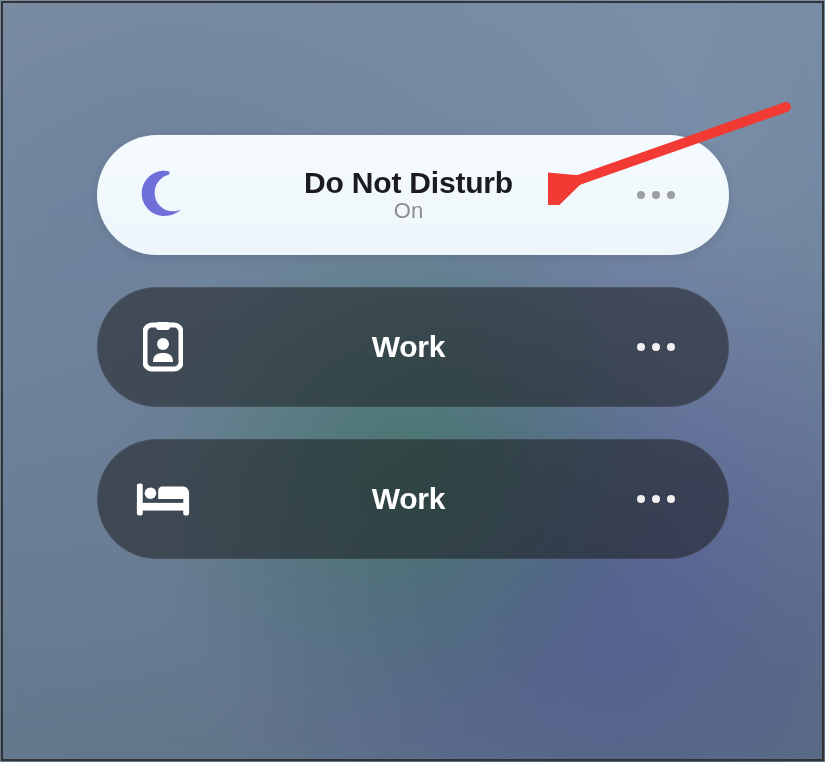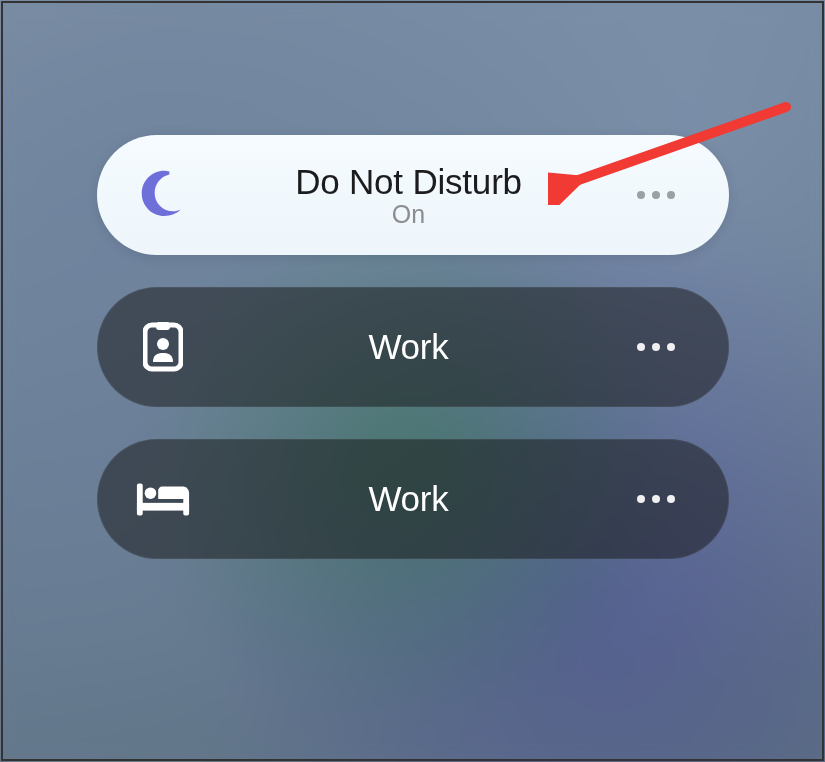--- a/index.html
+++ b/index.html
@@ -68,28 +68,28 @@
     }
     .focus-text {
       flex: 1;
       display: flex;
       flex-direction: column;
       align-items: center;
       justify-content: center;
       gap: 0;
     }
     .focus-title {
-      font-size: 35px;
-      font-weight: 400;
+      font-size: 30px;
+      font-weight: 700;
       letter-spacing: -0.2px;
     }
     .focus-item.active .focus-title { color: #1c1c1e; }
     .focus-item.inactive .focus-title { color: #ffffff; }
     .focus-subtitle {
-      font-size: 25px;
+      font-size: 22px;
       color: #8c8c91;
       margin-top: -2px;
     }
     .more-dots {
       display: flex;
       gap: 7px;
       align-items: center;
       flex-shrink: 0;
       padding: 10px;
     }

